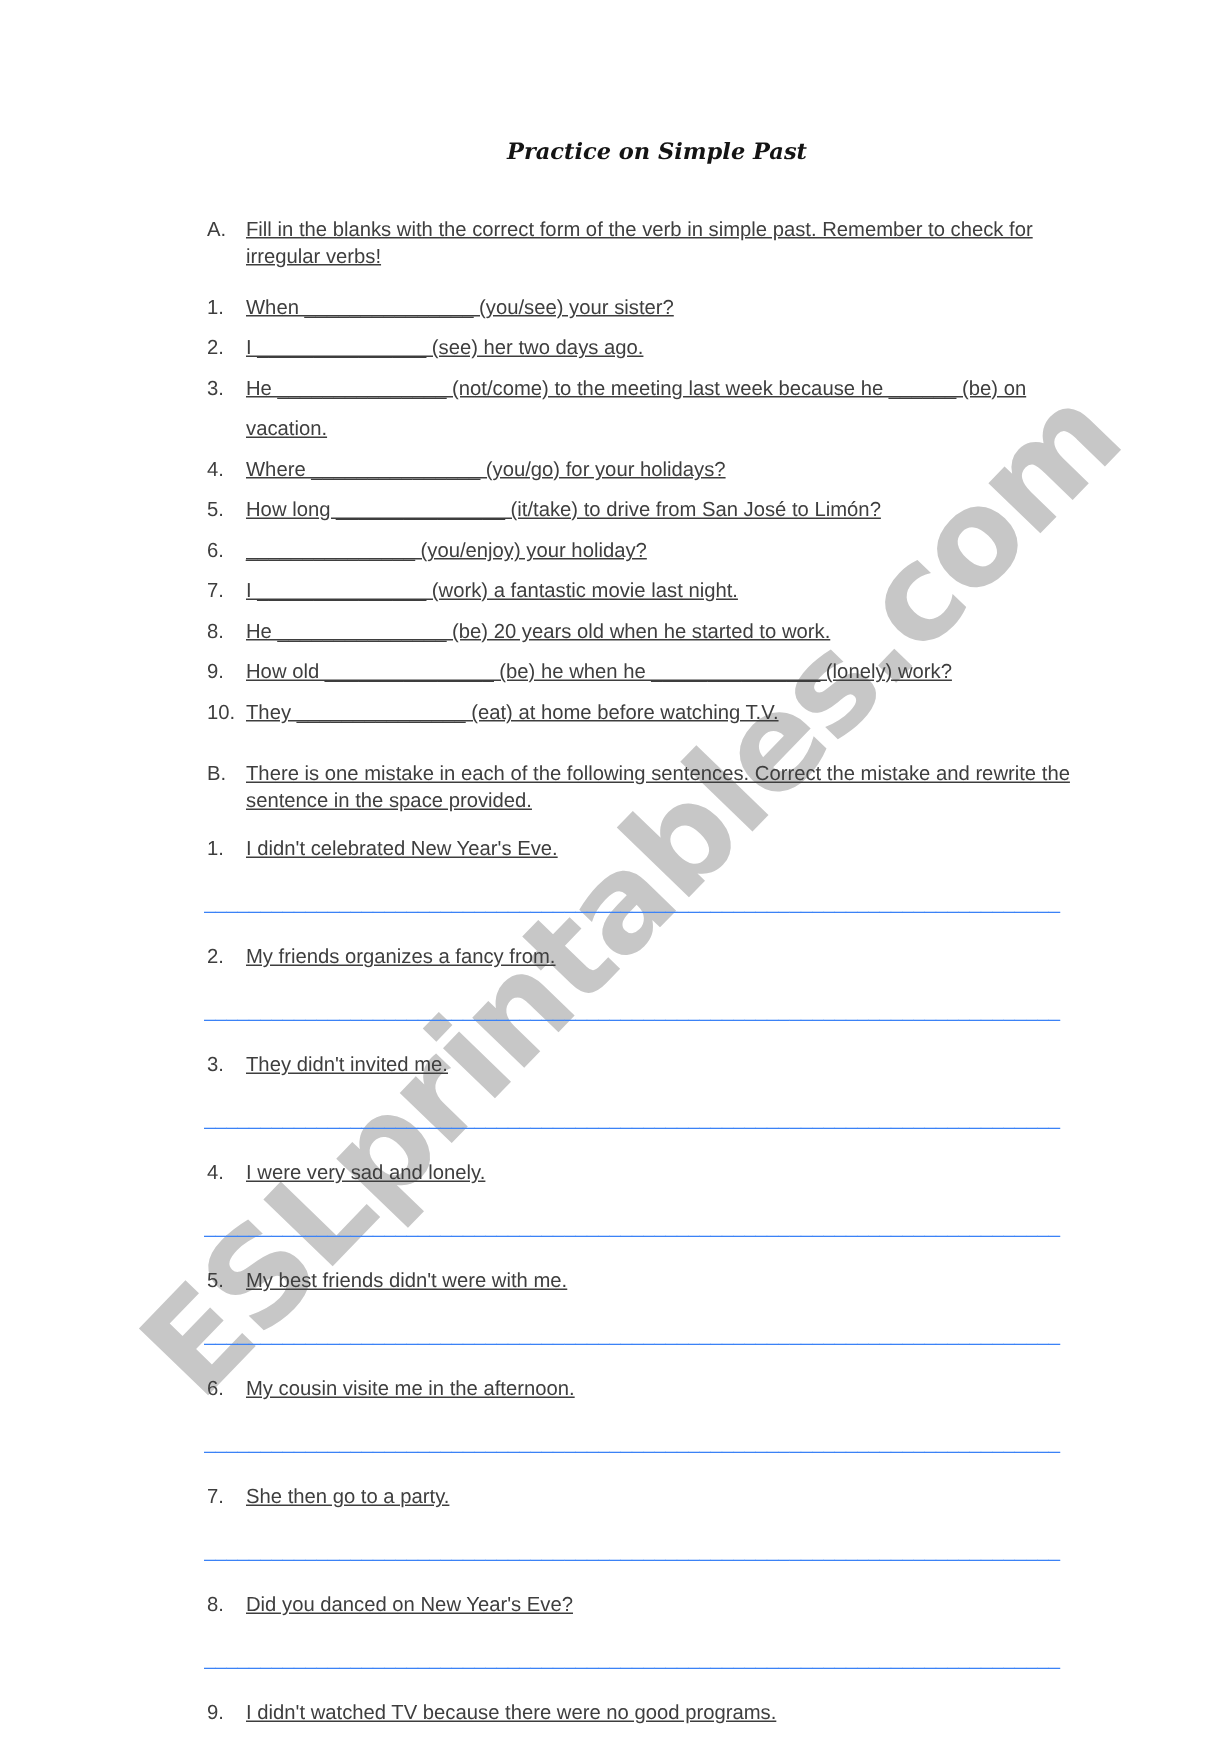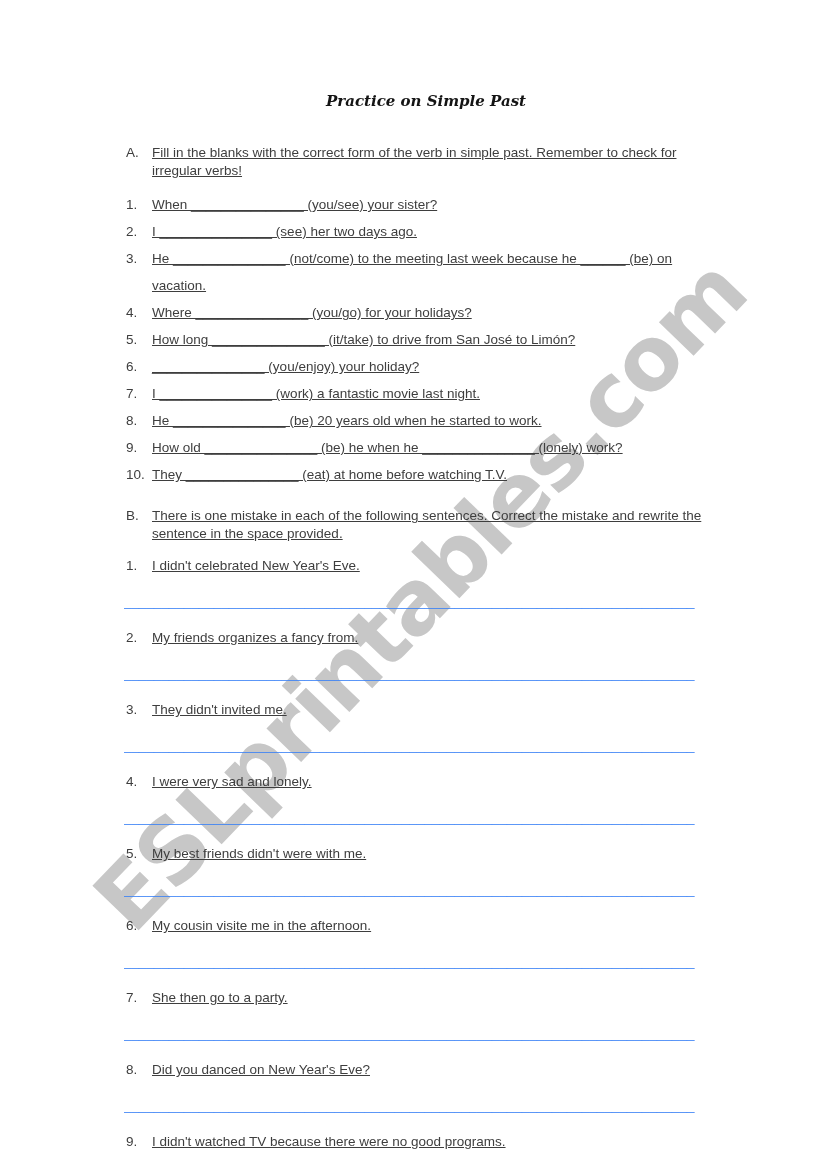--- a/index.html
+++ b/index.html
@@ -24,21 +24,21 @@
     font-weight: bold;
     font-size: 88px;
     letter-spacing: -2px;
     color: #c7c7c7;
     white-space: nowrap;
     z-index: 1;
     user-select: none;
   }
   .content {
     position: absolute;
-    left: 126px; top: 0;
+    left: 138px; top: 0;
     width: 600px;
     z-index: 2;
   }
   .title {
     margin: 92px 0 0 0;
     text-align: center;
     font-family: "DejaVu Serif", serif;
     font-style: italic;
     font-weight: bold;
     font-size: 15px;

